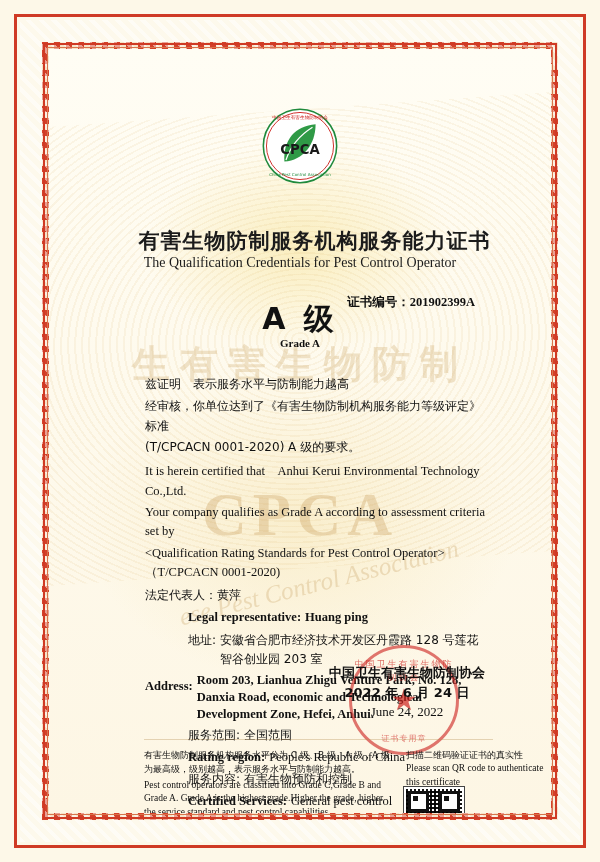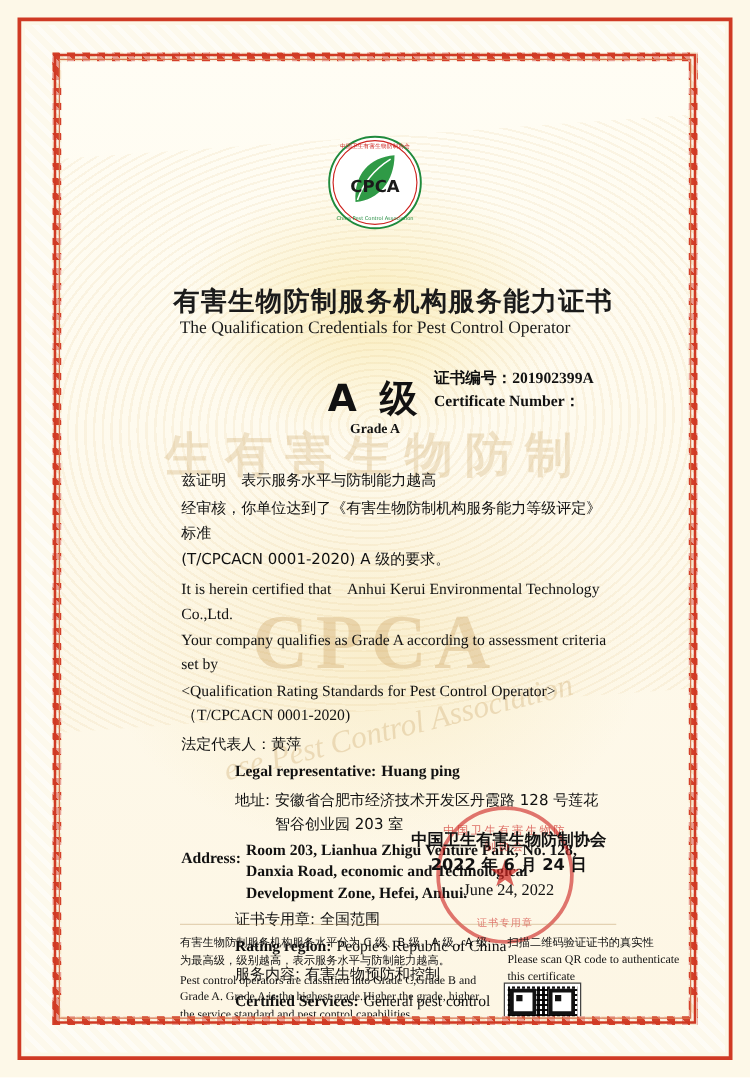--- a/index.html
+++ b/index.html
@@ -390,21 +390,20 @@
       </svg>
     </div>
 
     <div class="title-cn">有害生物防制服务机构服务能力证书</div>
     <div class="title-en">The Qualification Credentials for Pest Control Operator</div>
 
     <div class="cert-no">
       <div>
         <span class="cn">证书编号：</span><span class="en">201902399A</span>
       </div>
-      <div class="en">Certificate Number：</div>
     </div>
 
     <div class="grade-cn">A 级</div>
     <div class="grade-en">Grade A</div>
 
     <div class="body-block">
       <div class="row line-cn">兹证明　表示服务水平与防制能力越高</div>
       <div class="row line-cn">经审核，你单位达到了《有害生物防制机构服务能力等级评定》标准</div>
       <div class="row line-cn">(T/CPCACN 0001-2020) A 级的要求。</div>
 
@@ -423,21 +422,21 @@
       <div class="row line-cn kv" style="margin-top:3px">
         <span class="k">地址:</span>
         <span class="v">安徽省合肥市经济技术开发区丹霞路 128 号莲花智谷创业园 203 室</span>
       </div>
       <div class="row line-en addr-en">
         <span class="k bold">Address:</span>
         <span class="v bold">Room 203, Lianhua Zhigu Venture Park, No. 128, Danxia Road, economic and Technological Development Zone, Hefei, Anhui.</span>
       </div>
 
       <div class="row line-cn kv" style="margin-top:3px">
-        <span class="k">证书专用章:</span>
+        <span class="k">服务范围:</span>
         <span class="v">全国范围</span>
       </div>
       <div class="row line-en kv">
         <span class="k bold">Rating region:</span>
         <span class="v">People's Republic of China</span>
       </div>
 
       <div class="row line-cn kv" style="margin-top:3px">
         <span class="k">服务内容:</span>
         <span class="v">有害生物预防和控制</span>

